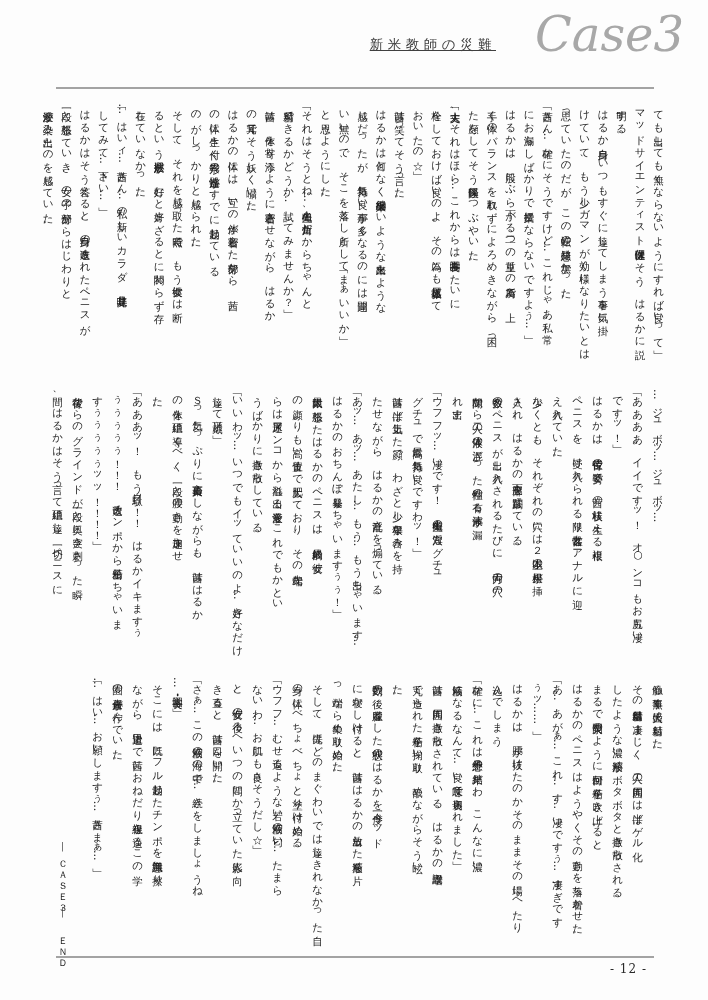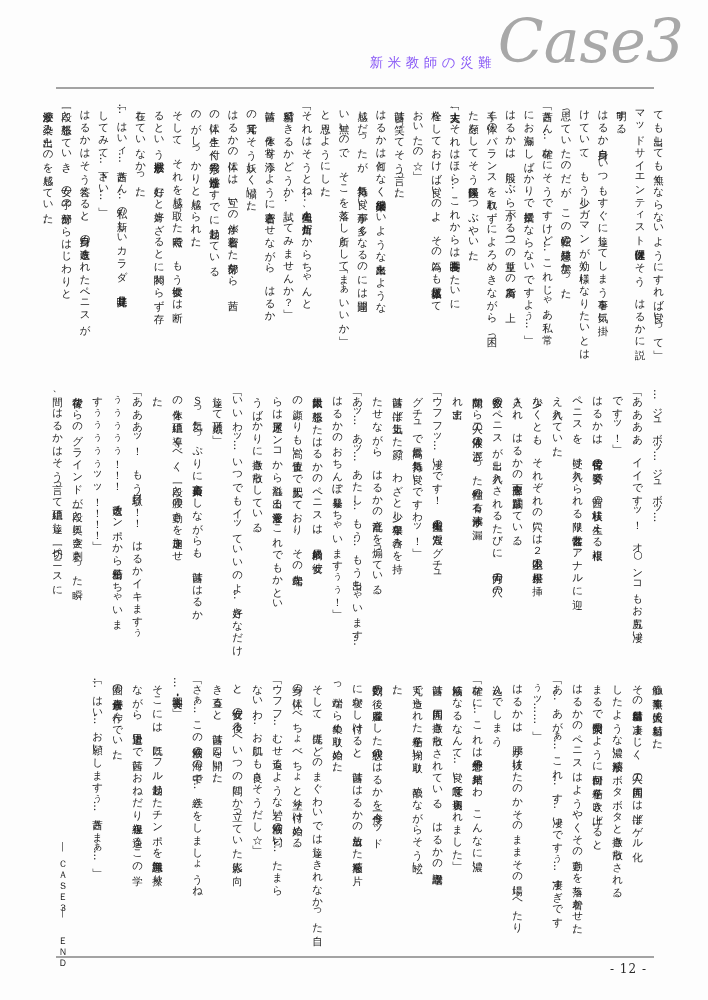--- a/index.html
+++ b/index.html
@@ -4,27 +4,27 @@
 <style>
   html,body{margin:0;padding:0;background:#ffffff;}
   .page{
     position:relative;
     width:708px;height:1000px;
     background:#fdfdfd;
     overflow:hidden;
     font-family:"DejaVu Serif","Liberation Serif",serif;
   }
   .series-title{
-    position:absolute;top:54px;right:212px;
+    position:absolute;top:36px;right:212px;
     font-size:13.5px;letter-spacing:4.5px;
-    color:#8b5cf6;white-space:nowrap;
+    color:#404040;white-space:nowrap;text-decoration:underline;
   }
   .case-label{
     position:absolute;top:6px;right:24px;
-    font-size:60px;font-style:italic;
+    font-size:48px;font-style:italic;
     color:#a8a8a8;white-space:nowrap;
     font-family:"DejaVu Serif",serif;
   }
   .rule{
     position:absolute;left:56px;width:598px;height:2px;
     background:#a3a3a3;
   }
   .rule-top{top:87px;}
   .rule-bottom{top:956px;}
   .band{

